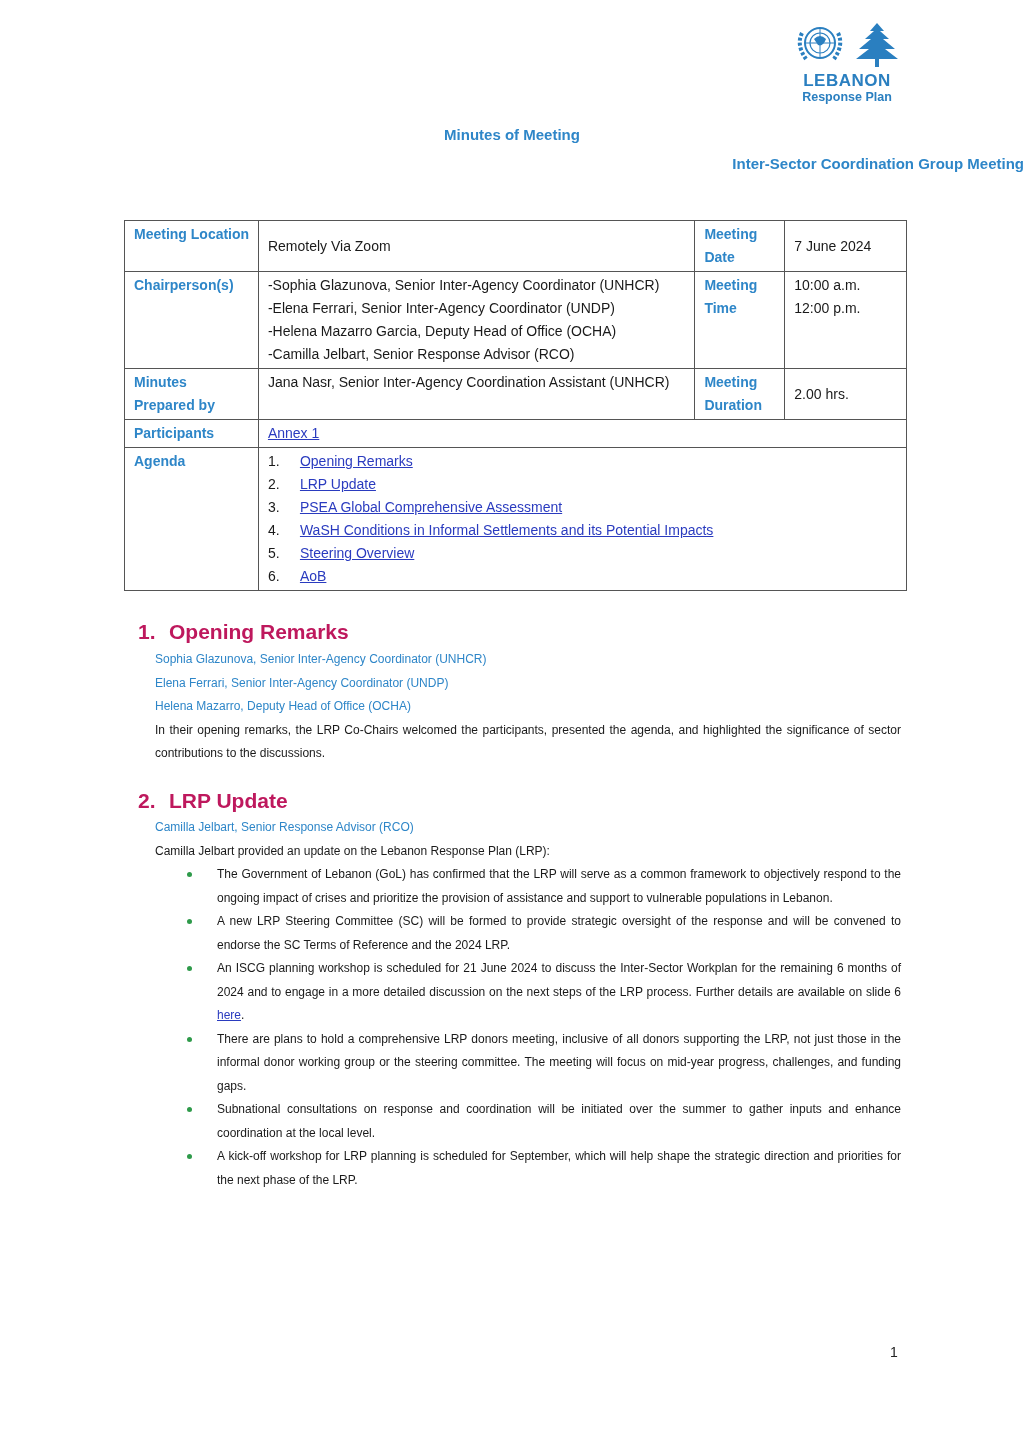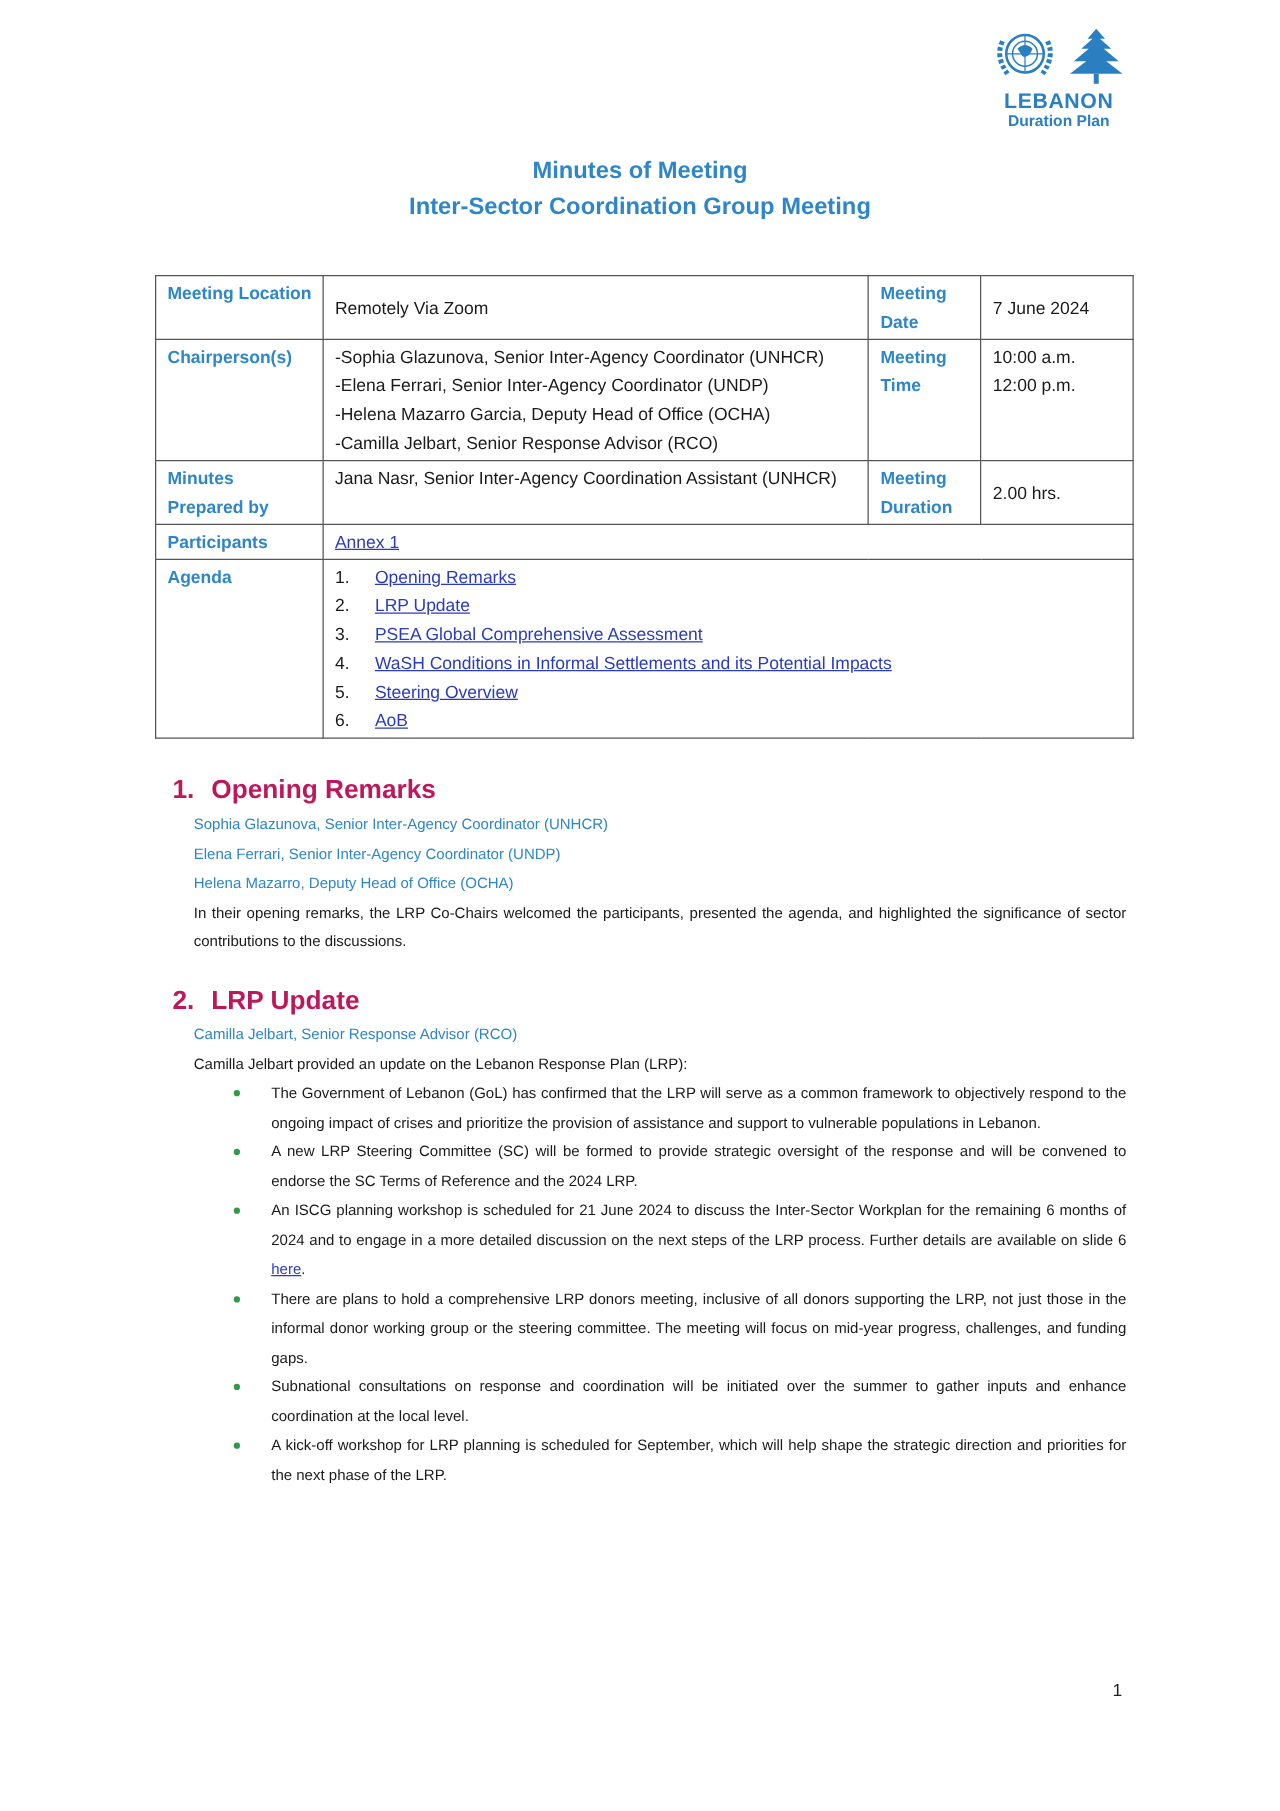--- a/index.html
+++ b/index.html
@@ -6,23 +6,23 @@
   body { width: 1024px; height: 1449px; position: relative; font-family: "Liberation Sans", sans-serif; color: #1a1a1a; overflow: hidden; }
   .page { position: absolute; left: 0; top: 0; width: 1024px; height: 1449px; }
 
   
   .logo { position: absolute; left: 788px; top: 18px; width: 118px; height: 92px; }
   .logo .emblems { display: flex; justify-content: space-between; align-items: center; height: 52px; padding: 0 6px; }
   .logo .logo-line1 { font-weight: bold; font-size: 17px; color: #2a7fc0; letter-spacing: 0.5px; text-align: center; line-height: 18px; margin-top: 2px; }
   .logo .logo-line2 { font-weight: bold; font-size: 12.5px; color: #2a7fc0; text-align: center; line-height: 14px; }
 
   
-  .title { position: absolute; left: 0; width: 1024px; text-align: center; color: #2e86c8; font-weight: bold; font-size: 19px; }
+  .title { position: absolute; left: 0; width: 1024px; text-align: center; color: #2e86c8; font-weight: bold; font-size: 15px; }
   .title.t1 { top: 126px; }
-  .title.t2 { top: 155px; }
+  .title.t2 { top: 155px; text-align: right; }
 
   
   table.info { position: absolute; left: 124px; top: 220px; width: 783px; border-collapse: collapse; font-size: 14px; }
   table.info td { border: 1.5px solid #555; vertical-align: top; padding: 2px 8px 2px 9px; line-height: 23px; }
   table.info td.lbl { color: #2e86c8; font-weight: bold; }
   table.info td.mid { vertical-align: middle; }
   table.info td.just { text-align: justify; }
   .c1 { width: 116px; } .c2 { width: 420px; } .c3 { width: 72px; } .c4 { width: 104px; }
   .agenda-list { list-style: none; margin: 0; padding: 0; }
   .agenda-list li { display: flex; }
@@ -55,21 +55,21 @@
         <line x1="26" y1="9" x2="26" y2="39" stroke="#2a7fc0" stroke-width="1"></line>
         <path d="M20 20 q6 -6 12 0 q-3 8 -8 6z" fill="#2a7fc0"></path>
         <path d="M8 14 q-6 12 4 26 M44 14 q6 12 -4 26" fill="none" stroke="#2a7fc0" stroke-width="4" stroke-dasharray="3 2"></path>
       </svg>
       <svg width="46" height="50" viewBox="0 0 46 50">
         <path d="M23 4 L30 12 L26 12 L35 20 L29 20 L41 30 L31 30 L44 40 L2 40 L15 30 L5 30 L17 20 L11 20 L20 12 L16 12 Z" fill="#2a7fc0"></path>
         <rect x="21" y="40" width="4" height="8" fill="#2a7fc0"></rect>
       </svg>
     </div>
     <div class="logo-line1">LEBANON</div>
-    <div class="logo-line2">Duration Plan</div>
+    <div class="logo-line2">Response Plan</div>
   </div>
 
   <div class="title t1">Minutes of Meeting</div>
   <div class="title t2">Inter-Sector Coordination Group Meeting</div>
 
   <table class="info">
     <tbody>
         <tr>
       <td class="lbl c1">Meeting Location</td>
       <td class="mid c2">Remotely Via Zoom</td>

